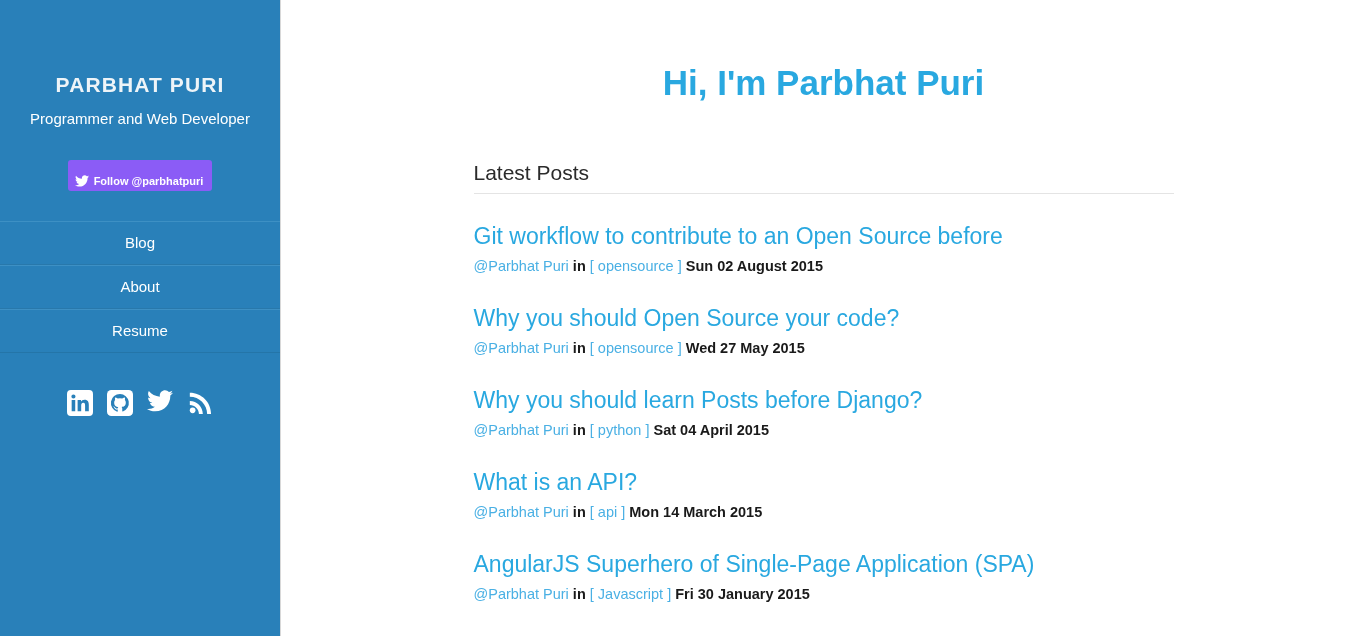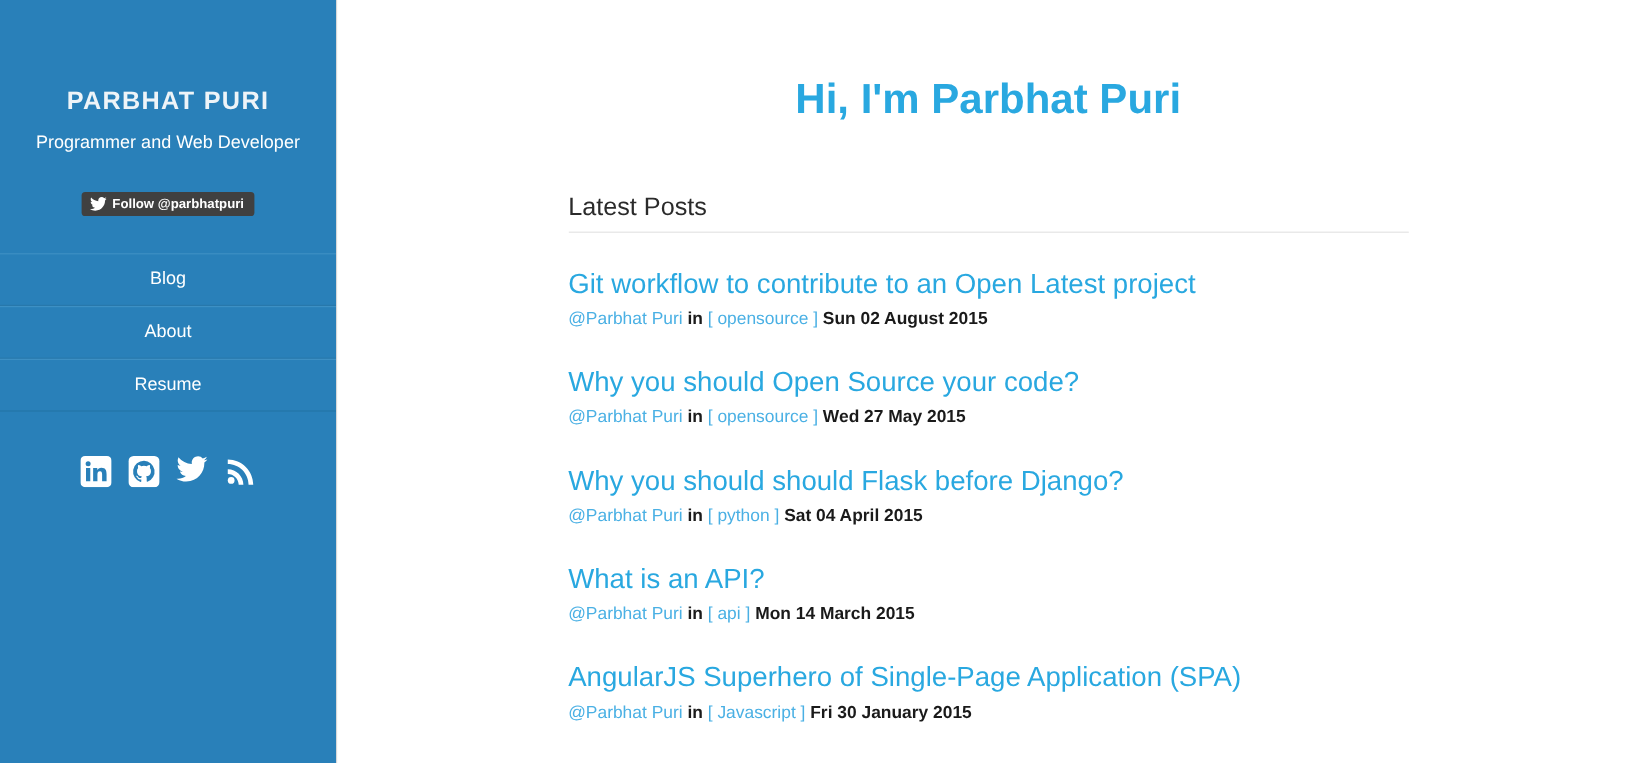--- a/index.html
+++ b/index.html
@@ -37,25 +37,25 @@
     font-size: 15px;
     line-height: 20px;
     margin: 0;
     font-weight: normal;
   }
   .twitter-follow-wrap { margin-top: 31px; }
   .twitter-follow {
     display: inline-flex;
     align-items: center;
     gap: 5px;
-    background: #404040;
+    background: #8b5cf6;
     color: #ffffff;
     font-size: 11px;
     font-weight: bold;
-    padding: 3px 9px 3px 7px;
+    padding: 14px 9px 3px 7px;
     border-radius: 3px;
     line-height: 14px;
     cursor: pointer;
     white-space: nowrap;
   }
   .twitter-follow svg { display: block; }
 
   
   .nav {
     margin-top: 30px;
@@ -227,41 +227,41 @@
   <main class="main">
     <div class="main-inner">
 
       <h1 class="page-title">Hi, I'm Parbhat Puri</h1>
 
       <h2 class="section-head">Latest Posts</h2>
 
       <ul class="post-list">
 
         <li class="post">
-          <a class="post-title">Git workflow to contribute to an Open Latest project</a>
+          <a class="post-title">Git workflow to contribute to an Open Source before</a>
           <div class="post-meta">
             <a class="meta-author">@Parbhat Puri</a>
             <span class="meta-in">in</span>
             <a class="meta-cat">[ opensource ]</a>
             <span class="meta-date">Sun 02 August 2015</span>
           </div>
         </li>
 
         <li class="post">
           <a class="post-title">Why you should Open Source your code?</a>
           <div class="post-meta">
             <a class="meta-author">@Parbhat Puri</a>
             <span class="meta-in">in</span>
             <a class="meta-cat">[ opensource ]</a>
             <span class="meta-date">Wed 27 May 2015</span>
           </div>
         </li>
 
         <li class="post">
-          <a class="post-title">Why you should should Flask before Django?</a>
+          <a class="post-title">Why you should learn Posts before Django?</a>
           <div class="post-meta">
             <a class="meta-author">@Parbhat Puri</a>
             <span class="meta-in">in</span>
             <a class="meta-cat">[ python ]</a>
             <span class="meta-date">Sat 04 April 2015</span>
           </div>
         </li>
 
         <li class="post">
           <a class="post-title">What is an API?</a>

